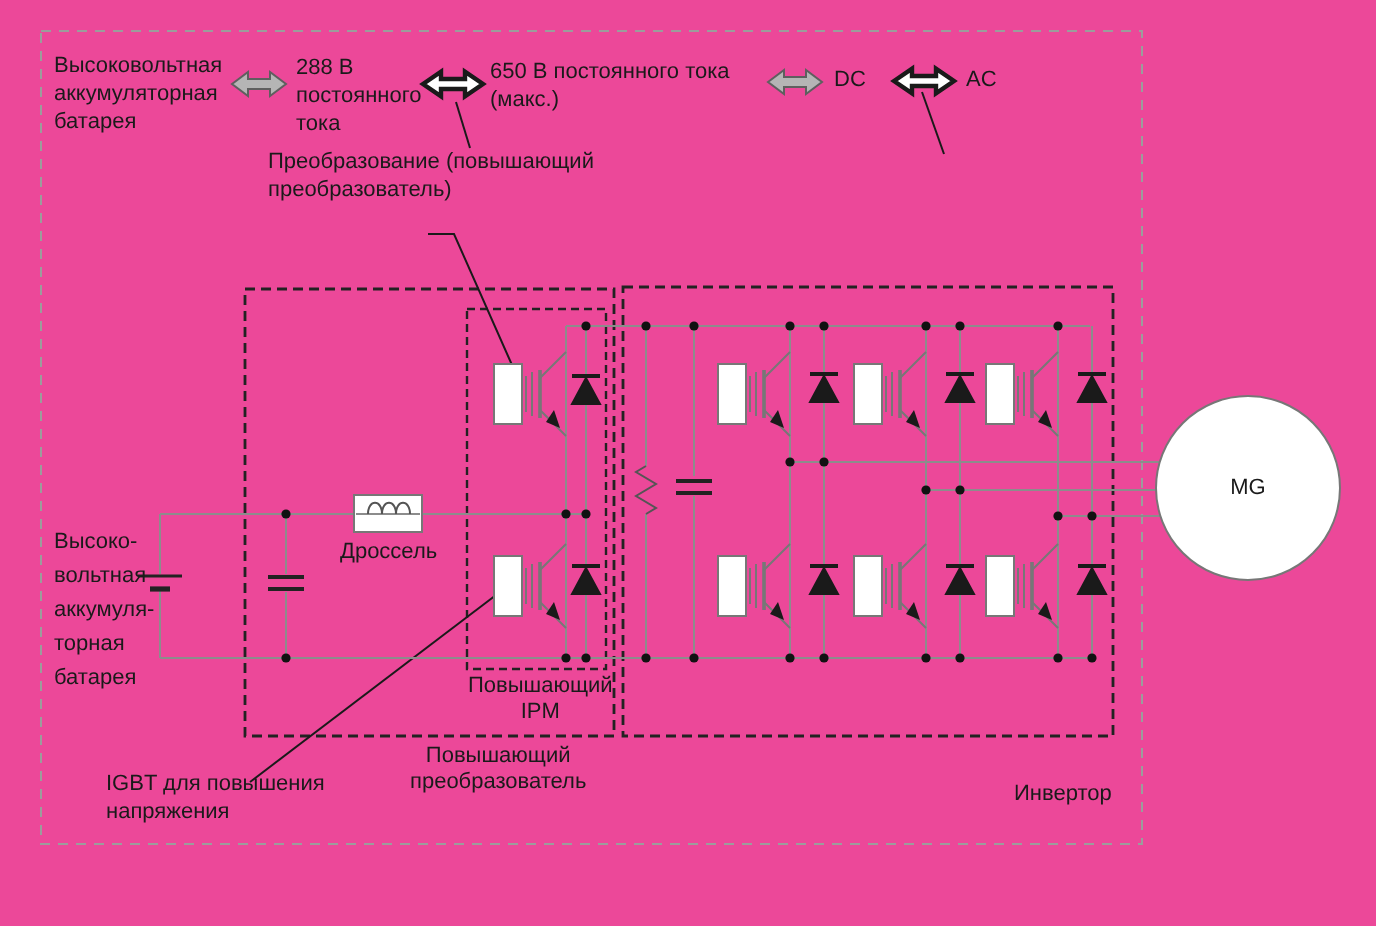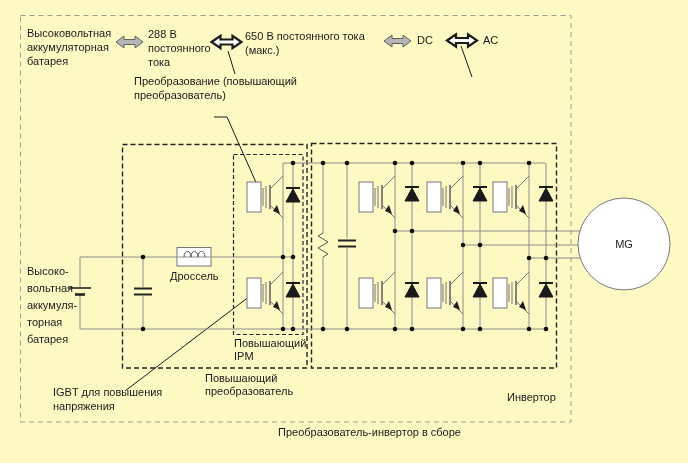--- a/index.html
+++ b/index.html
@@ -1,24 +1,24 @@
 <!DOCTYPE html>
 <html><head>
 <meta charset="utf-8">
 <style>
   html,body{margin:0;padding:0;background:#fff;}
   .stage{
-    position:relative;width:688px;height:463px;background:#fef9c3;
+    position:relative;width:688px;height:463px;background:#ec4899;
     font-family:"Liberation Sans",sans-serif;font-size:11px;color:#1a1a1a;
     overflow:hidden;
   }
   .stage svg{position:absolute;left:0;top:0;}
   .lbl{position:absolute;line-height:14px;white-space:nowrap;}
   .ml{white-space:pre-line;}
-  .lh13{line-height:13px;}
+  .lh13{line-height:13px;text-align:center;}
   .lh17{line-height:17px;}
   .center{text-align:center;}
 </style>
 </head>
 <body>
 
 <div class="stage">
 
   <svg width="688" height="463" viewBox="0 0 688 463">
     <defs>
@@ -168,16 +168,15 @@
 вольтная
 аккумуля-
 торная
 батарея</div>
   <div class="lbl" style="left:170px;top:269px;">Дроссель</div>
   <div class="lbl ml lh13" style="left:234px;top:337px;">Повышающий
 IPM</div>
   <div class="lbl ml lh13" style="left:205px;top:372px;">Повышающий
 преобразователь</div>
   <div class="lbl" style="left:507px;top:370px;margin-top:20px;">Инвертор</div>
-  <div class="lbl" style="left:278px;top:425px;">Преобразователь-инвертор в сборе</div>
   <div class="lbl center" style="left:602px;top:237px;width:44px;">MG</div>
 
 </div>
 
 </body></html>

